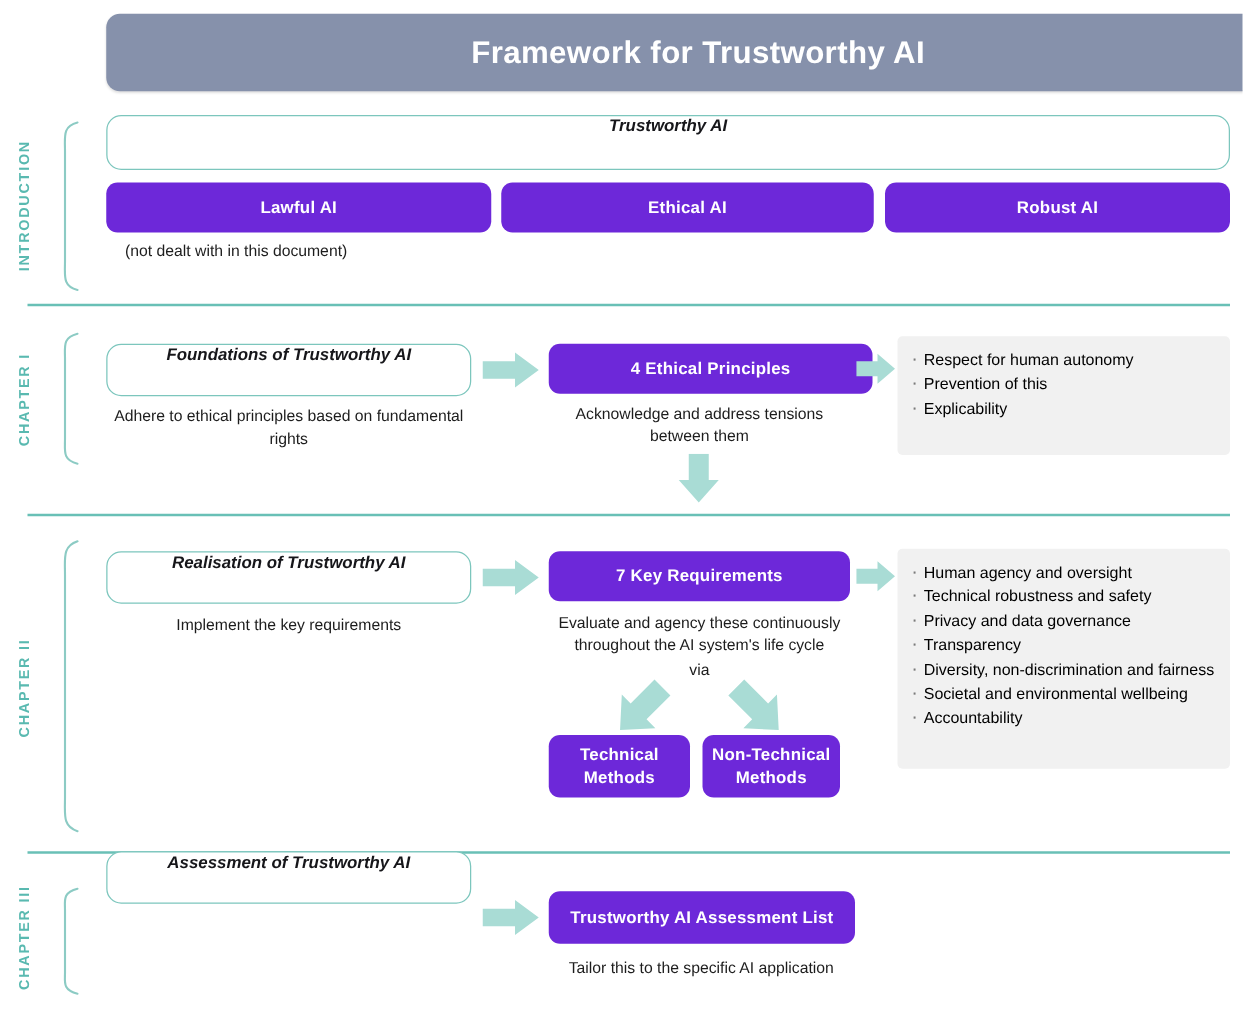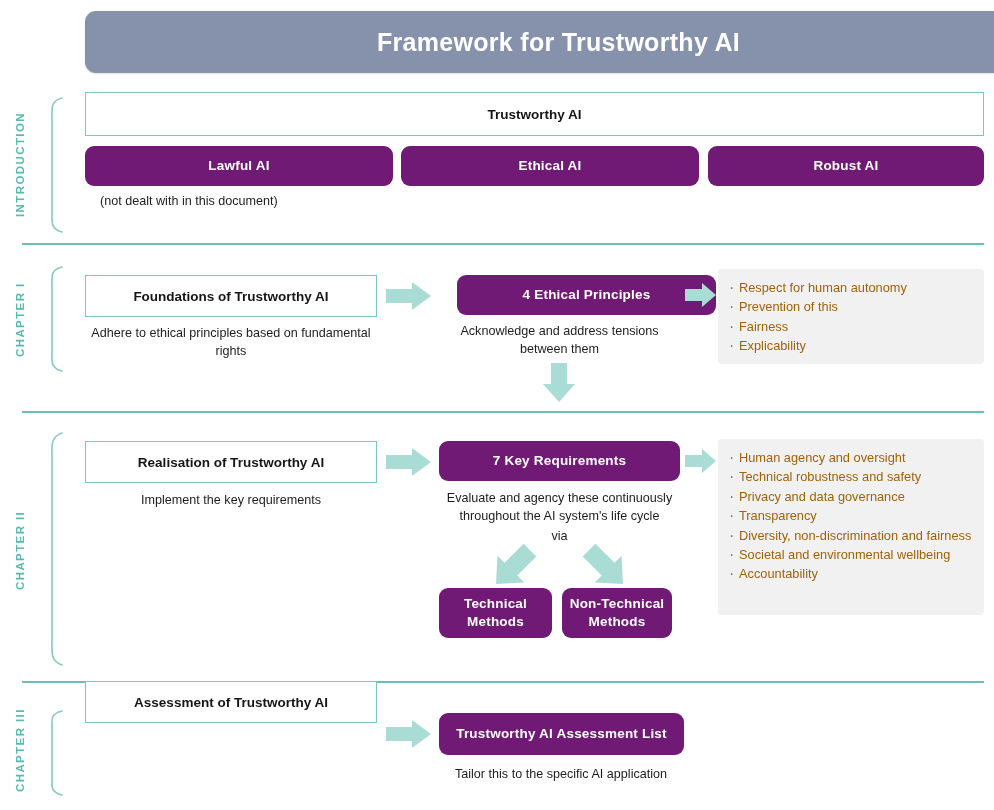--- a/index.html
+++ b/index.html
@@ -40,34 +40,35 @@
     font-size: 25px;
     font-weight: bold;
     letter-spacing: .3px;
   }
 
   
   .box-outline {
     position: absolute;
     background: #ffffff;
     border: 1.6px solid #7cc6bd;
-    border-radius: 0;
+    border-radius: 12px;
     display: flex;
-    align-items: center;
+    align-items: flex-start;
     justify-content: center;
     box-sizing: border-box;
+    font-style: italic;
   }
   .box-outline .lbl {
     font-size: 13.5px;
     font-weight: bold;
     color: #16161a;
   }
   .box-filled {
     position: absolute;
-    background: #701a75;
+    background: #6d28d9;
     border-radius: 9px;
     display: flex;
     align-items: center;
     justify-content: center;
     box-sizing: border-box;
     text-align: center;
   }
   .box-filled .lbl {
     font-size: 13.5px;
     font-weight: bold;
@@ -98,21 +99,21 @@
   }
   .bullets ul {
     list-style: none;
     margin: 0;
     padding: 0;
   }
   .bullets li {
     position: relative;
     font-size: 12.8px;
     line-height: 1.40;
-    color: #a16207;
+    color: #000000;
     padding-left: 11px;
     margin: 0 0 1.5px 0;
   }
   .bullets li::before {
     content: "\00B7";
     position: absolute;
     left: 1px;
     top: -1px;
     color: #7a7a7a;
     font-size: 16px;
@@ -184,38 +185,37 @@
 
   <div class="box-outline" style="left:85px; top:275px; width:292px; height:42px;">
     <span class="lbl">Foundations of Trustworthy AI</span>
   </div>
   <div class="caption" style="left:85px; top:324px; width:292px;">Adhere to ethical principles based on fundamental rights</div>
 
   <svg class="arrow" style="left:386px; top:281px;" width="46" height="30" viewBox="0 0 46 30">
     <path d="M0 8 L26 8 L26 1 L45 15 L26 29 L26 22 L0 22 Z" fill="#a9dcd5"></path>
   </svg>
 
-  <div class="box-filled" style="left:457px; top:275px; width:259px; height:40px;">
+  <div class="box-filled" style="left:439px; top:275px; width:259px; height:40px;">
     <span class="lbl">4 Ethical Principles</span>
   </div>
   <div class="caption" style="left:439px; top:322px; width:241px;">Acknowledge and address tensions between them</div>
 
   <svg class="arrow" style="left:685px; top:282px;" width="32" height="26" viewBox="0 0 32 26">
     <path d="M0 7 L17 7 L17 1 L31 13 L17 25 L17 19 L0 19 Z" fill="#a9dcd5"></path>
   </svg>
 
   <svg class="arrow" style="left:542px; top:363px;" width="34" height="40" viewBox="0 0 34 40">
     <path d="M9 0 L25 0 L25 21 L33 21 L17 39 L1 21 L9 21 Z" fill="#a9dcd5"></path>
   </svg>
 
   <div class="bullets" style="left:718px; top:269px; width:266px; height:95px;">
     <ul>
       <li>Respect for human autonomy</li>
       <li>Prevention of this</li>
-      <li>Fairness</li>
       <li>Explicability</li>
     </ul>
   </div>
 
   <div class="divider" style="left:22px; top:411px; width:962px;"></div>
 
   <div class="rail-label" style="left:14px; top:495px; height:110px;">CHAPTER II</div>
   <svg class="brace" style="left:40px; top:430px;" width="26" height="238" viewBox="0 0 26 238">
     <path d="M22 3 C10 7, 12 16, 12 30 L12 208 C12 222, 10 231, 22 235" fill="none" stroke="#8ccbc4" stroke-width="1.7" stroke-linecap="round"></path>
   </svg>

